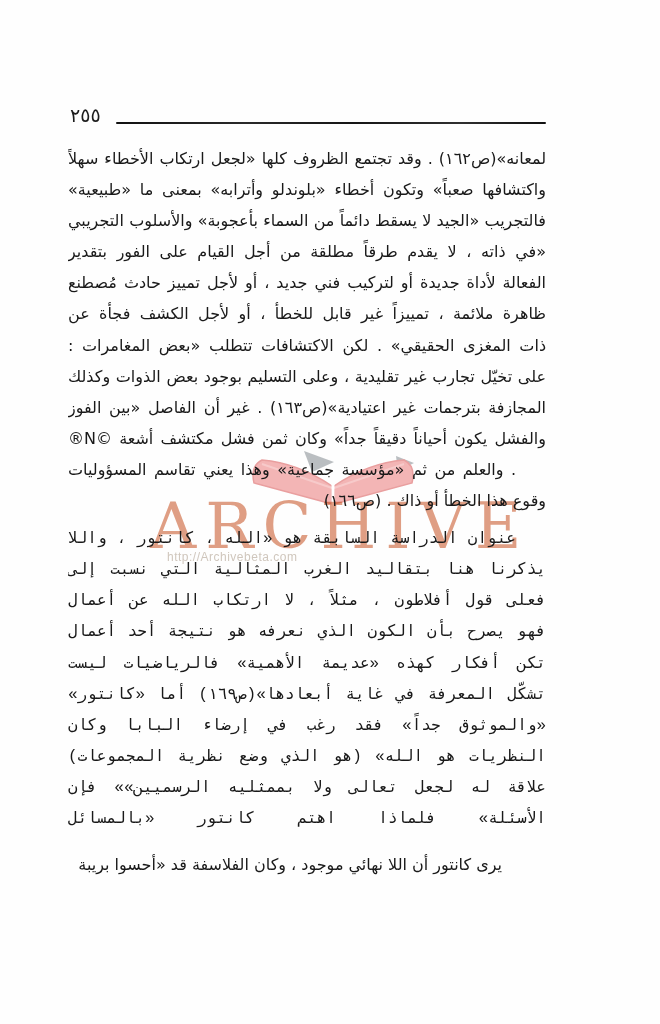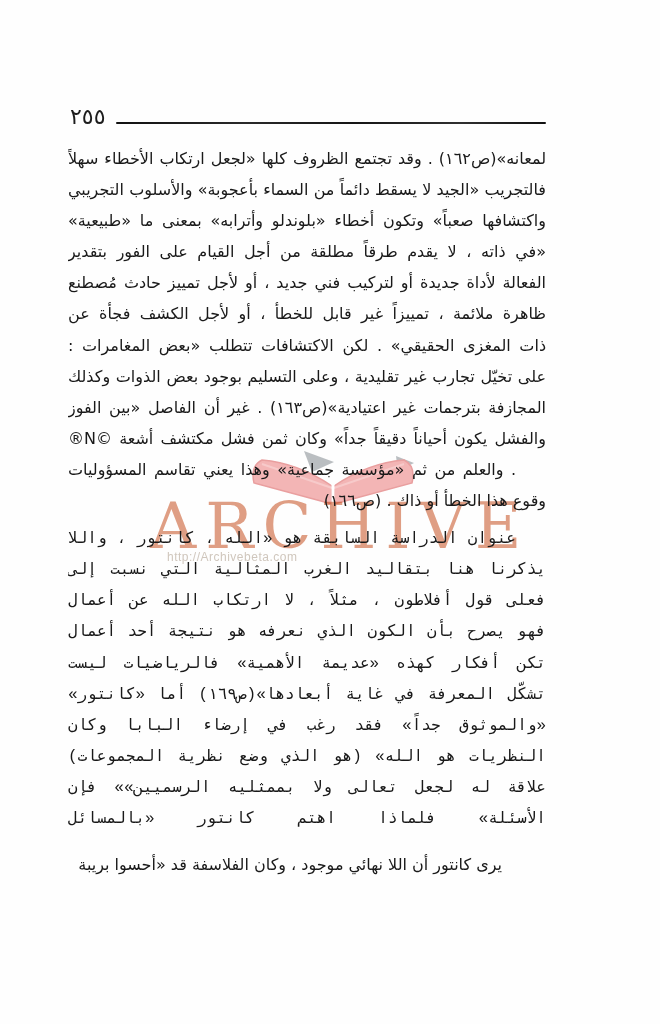--- a/index.html
+++ b/index.html
@@ -27,21 +27,21 @@
   .wm-url{
     position:absolute;left:167px;top:550px;
     font-family:"Liberation Sans",sans-serif;
     font-size:12px;color:#cbc1b6;opacity:.9;letter-spacing:.5px;
     white-space:nowrap;
   }
 
   
   .page-number{
     position:absolute;left:70px;top:104px;z-index:2;
-    font-size:22px;color:#1c1c1c;direction:rtl;
+    font-size:19px;color:#1c1c1c;direction:rtl;
   }
   .header-rule{
     position:absolute;left:116px;top:122px;width:430px;height:2px;z-index:2;
     background:linear-gradient(90deg,#111 0%,#2a2a2a 30%,#151515 55%,#303030 80%,#101010 100%);
     border-radius:1px;
   }
 
   
   #text-block{
     position:absolute;left:68px;top:143px;width:478px;z-index:2;
@@ -83,22 +83,22 @@
     <div class="wm-text">ARCHIVE</div>
     <div class="wm-url">http://Archivebeta.com</div>
   </div>
 
   <div class="page-number">٢٥٥</div>
   <div class="header-rule"></div>
 
   <div id="text-block">
       <div class="para para-0">
         <div class="line">لمعانه»(ص١٦٢) . وقد تجتمع الظروف كلها «لجعل ارتكاب الأخطاء سهلاً</div>
+        <div class="line">واكتشافها صعباً» وتكون أخطاء «بلوندلو وأترابه» بمعنى ما «طبيعية»</div>
         <div class="line">فالتجريب «الجيد لا يسقط دائماً من السماء بأعجوبة» والأسلوب التجريبي</div>
-        <div class="line">واكتشافها صعباً» وتكون أخطاء «بلوندلو وأترابه» بمعنى ما «طبيعية»</div>
         <div class="line">«في ذاته ، لا يقدم طرقاً مطلقة من أجل القيام على الفور بتقدير الامكانيات</div>
         <div class="line">الفعالة لأداة جديدة أو لتركيب فني جديد ، أو لأجل تمييز حادث مُصطنع في</div>
         <div class="line">ظاهرة ملائمة ، تمييزاً غير قابل للخطأ ، أو لأجل الكشف فجأة عن المتغيرات</div>
         <div class="line">ذات المغزى الحقيقي» . لكن الاكتشافات تتطلب «بعض المغامرات : الإقدام</div>
         <div class="line">على تخيّل تجارب غير تقليدية ، وعلى التسليم بوجود بعض الذوات وكذلك</div>
         <div class="line">المجازفة بترجمات غير اعتيادية»(ص١٦٣) . غير أن الفاصل «بين الفوز</div>
         <div class="line">والفشل يكون أحياناً دقيقاً جداً» وكان ثمن فشل مكتشف أشعة ‭®N©‬</div>
       </div>
       <div class="para para-1">
         <div class="line line-indent">. والعلم من ثم «مؤسسة جماعية» وهذا يعني تقاسم المسؤوليات ويعني</div>

